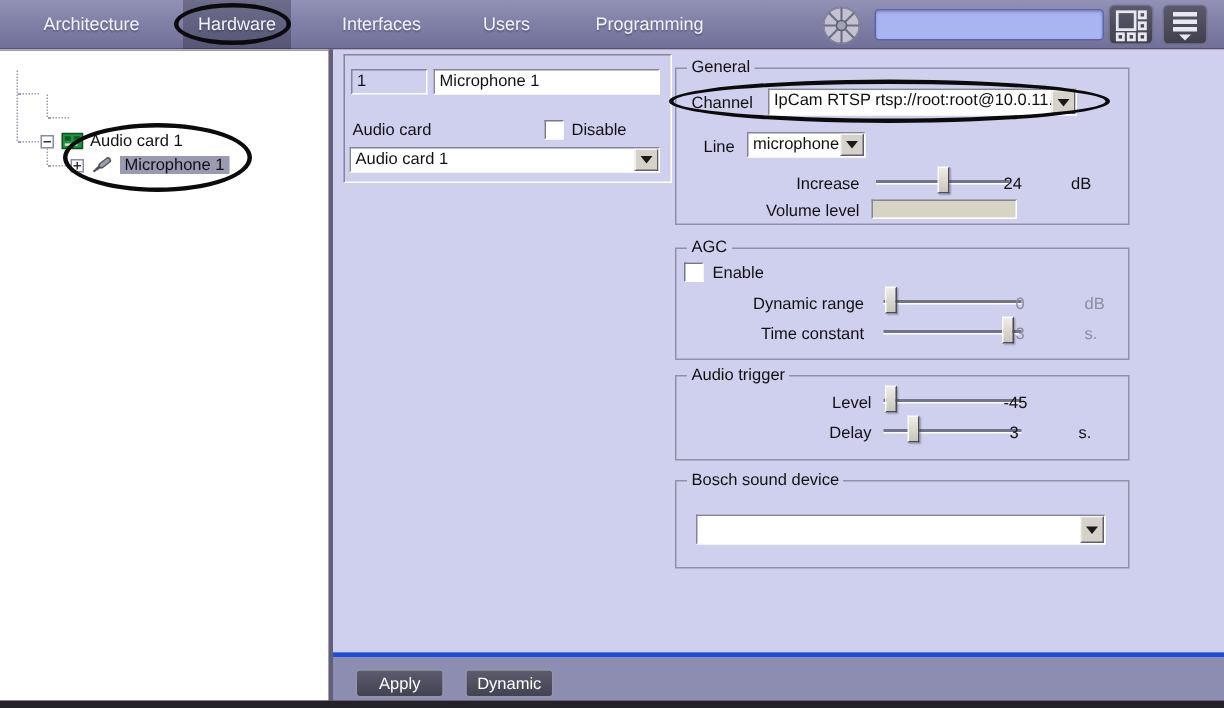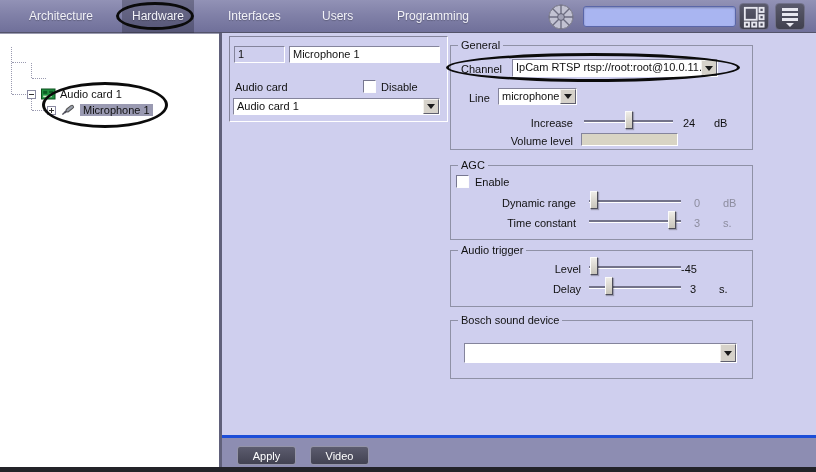--- a/index.html
+++ b/index.html
@@ -61,21 +61,21 @@
   .cb { position:absolute; width:13px; height:13px; background:#fff; border:1px solid;
         border-color:#777790 #fdfdfd #fdfdfd #777790; }
 
   .slider { position:absolute; height:12px; }
   .slider .track { position:absolute; left:0; right:0; top:6px; height:2px; background:#73738a;
                    box-shadow:0 1px 0 #fff; }
   .slider .thumb { position:absolute; top:-3px; width:8px; height:18px; transform:translateX(-50%);
                    background:linear-gradient(180deg,#efede7,#c8c5ba);
                    border:1px solid; border-color:#fbfbfb #4d4d5a #4d4d5a #fbfbfb;
                    box-shadow:1px 1px 1px rgba(0,0,0,.25); }
-  .val { position:absolute; width:40px; text-align:center; }
+  .val { position:absolute; width:40px; text-align:left; }
   .unit { position:absolute; }
   .gray { color:#8d8d9f; }
 
   .meter { position:absolute; background:#d8d4c4; border:1px solid; border-color:#84849c #fff #fff #84849c; }
 
   
   #btnbar { position:absolute; left:222px; top:435px; width:594px; height:32px;
             background:#8d8db2; border-top:3px solid #1d4ed8; }
   .pbtn { position:absolute; top:8px; width:59px; height:19px; color:#fff; font-size:11px;
           background:linear-gradient(180deg,#5c5c6e,#424252); border:1px solid #9494a8;
@@ -260,17 +260,17 @@
       <span class="legend">Bosch sound device</span>
       <div class="dropdown" style="left:13px; top:22px; width:273px; height:20px;">
         <span></span>
         <span class="dd-btn"></span>
       </div>
     </div>
   </div>
 
   <div id="btnbar">
     <div class="pbtn" style="left:15px">Apply</div>
-    <div class="pbtn" style="left:88px">Video</div>
+    <div class="pbtn" style="left:88px">Dynamic</div>
   </div>
   <div id="bottomstrip"></div>
 
 </div>
 
 </body></html>

